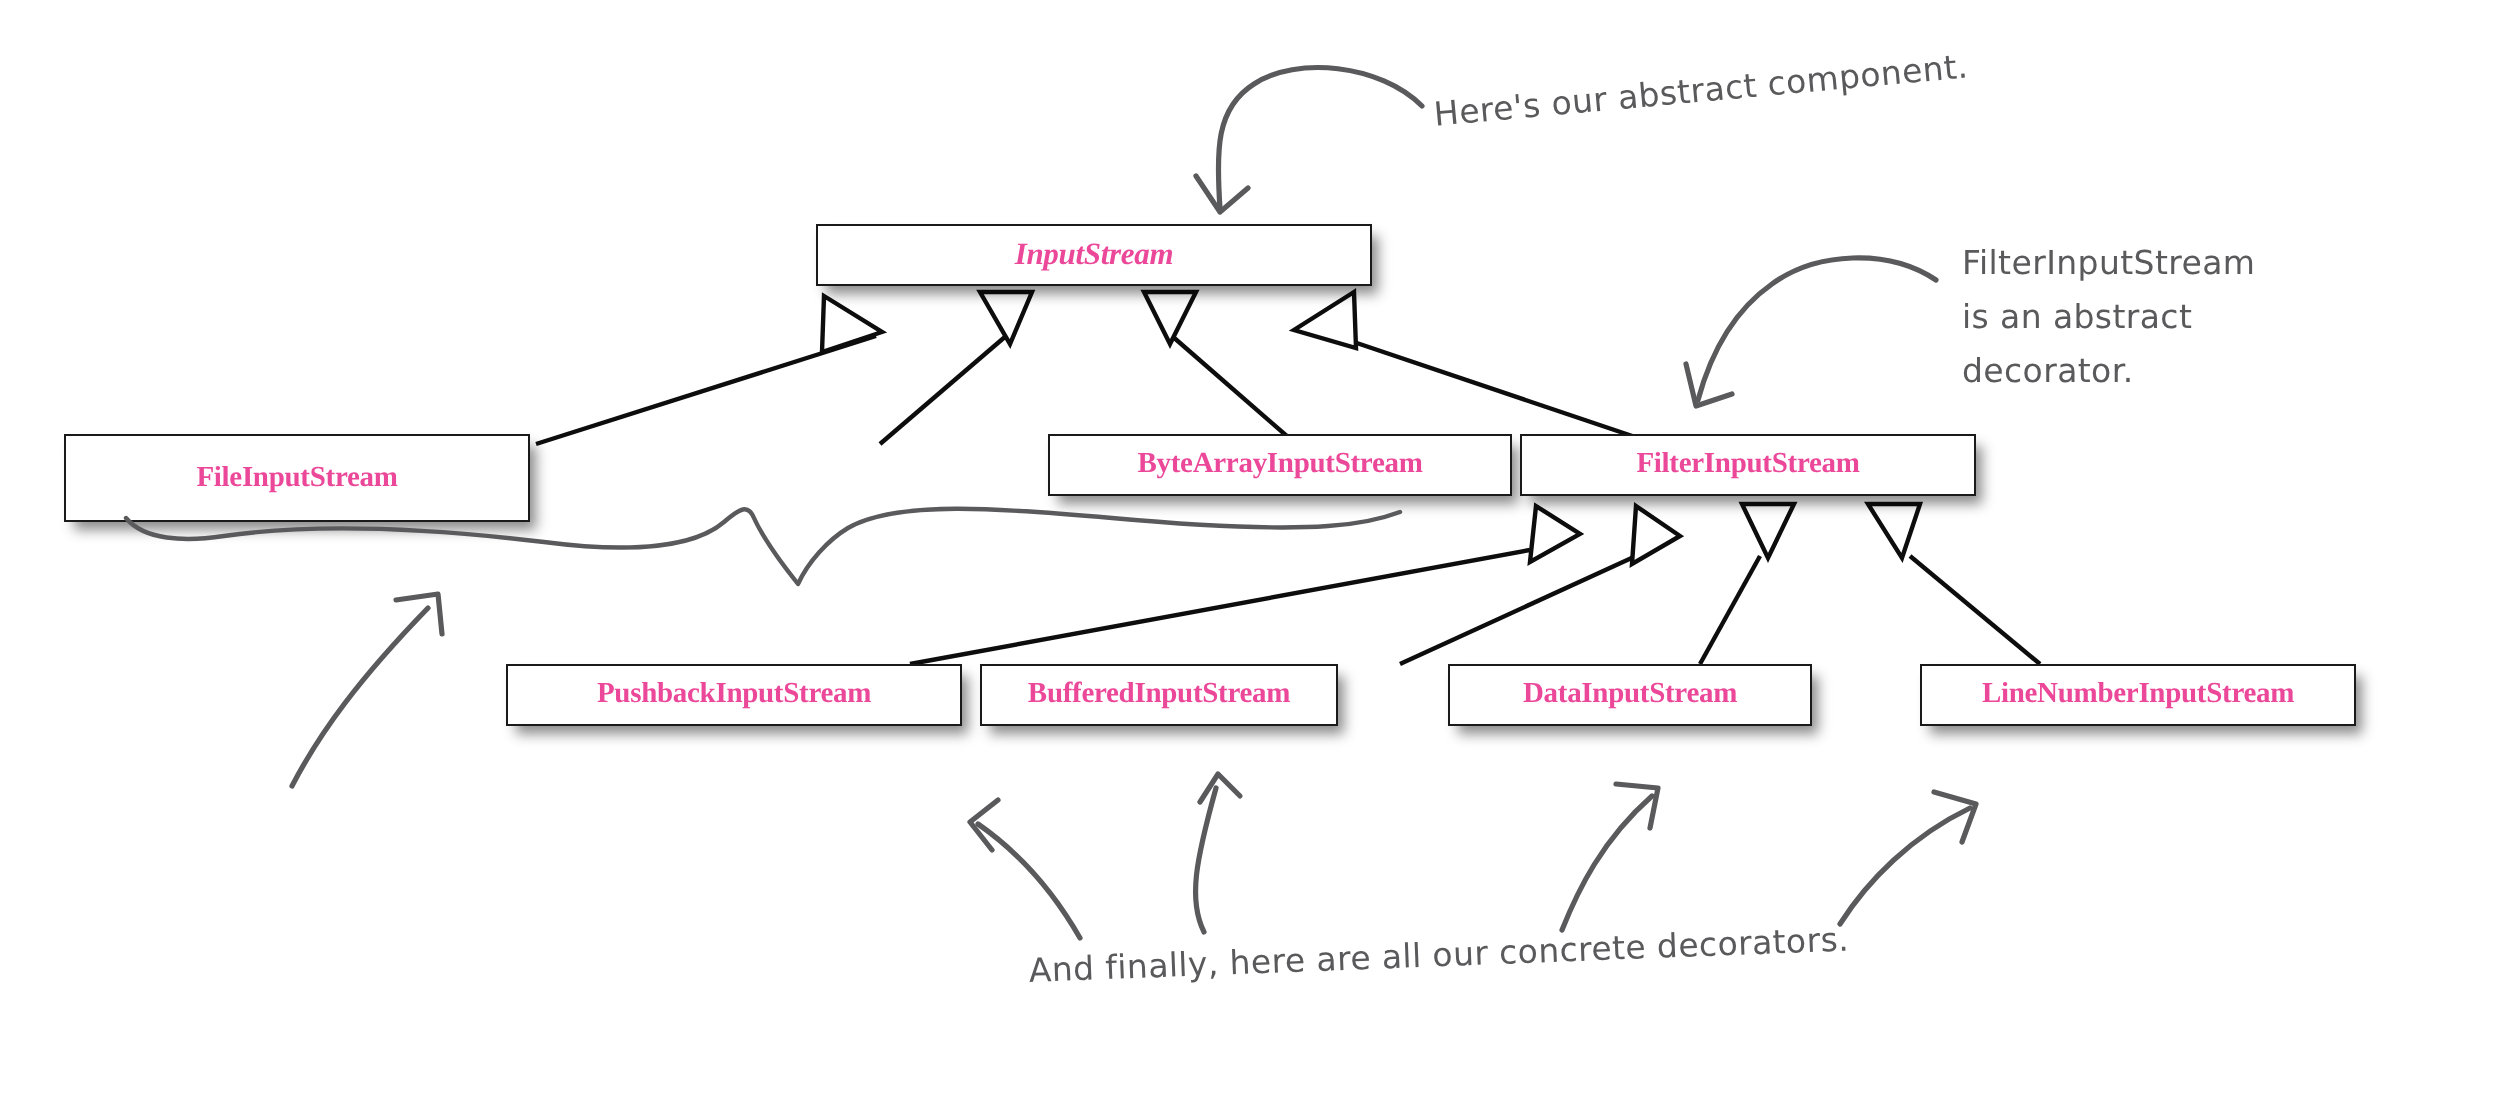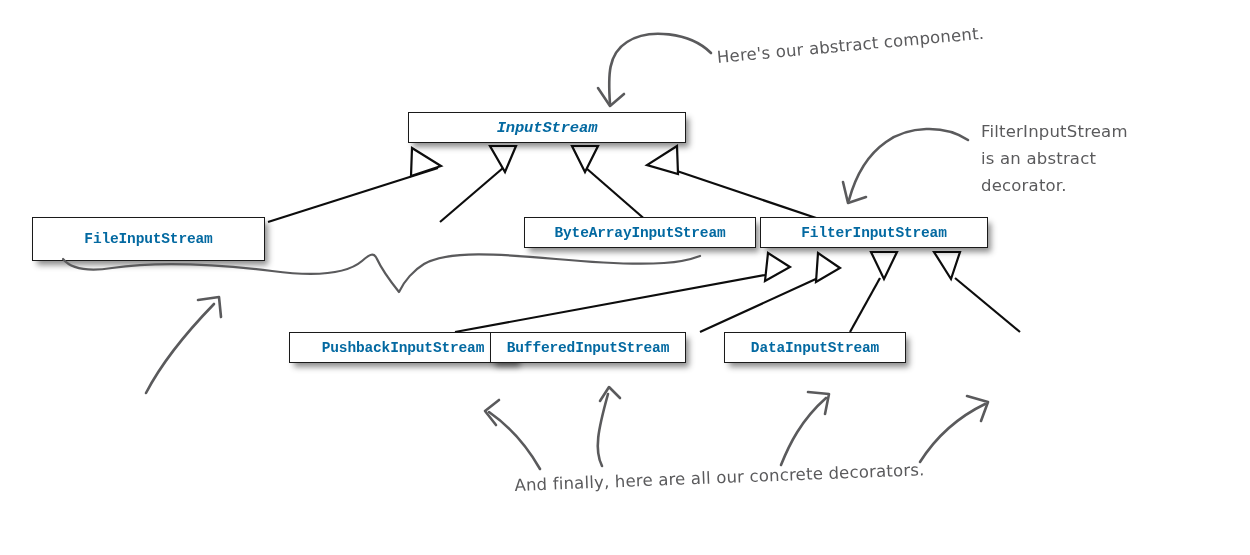--- a/index.html
+++ b/index.html
@@ -21,24 +21,24 @@
     box-sizing: border-box;
     background: #ffffff;
     border: 1.6px solid #1a1a1a;
     display: flex;
     align-items: center;
     justify-content: center;
     box-shadow: 4px 5px 6px -1px rgba(0,0,0,0.45);
     z-index: 6;
   }
   .uml-box .uml-label {
-    font-family: Liberation Mono, monospace;
+    font-family: Liberation Serif, serif;
     font-weight: bold;
     font-size: 14.5px;
-    color: #0369a1;
+    color: #ec4899;
     letter-spacing: -0.15px;
     white-space: nowrap;
   }
   .uml-box.abstract .uml-label {
     font-style: italic;
     font-size: 15.5px;
   }
   
   .layer {
     position: absolute;
@@ -146,32 +146,35 @@
 
 
   <div class="uml-box" style="left:524px; top:217px; width:232px; height:31px;">
     <span class="uml-label">ByteArrayInputStream</span>
   </div>
 
   <div class="uml-box" style="left:760px; top:217px; width:228px; height:31px;">
     <span class="uml-label">FilterInputStream</span>
   </div>
 
-  <div class="uml-box" style="left:253px; top:332px; width:228px; height:31px;margin-left:36px;">
+  <div class="uml-box" style="left:253px; top:332px; width:228px; height:31px;">
     <span class="uml-label">PushbackInputStream</span>
   </div>
 
-  <div class="uml-box" style="left:490px; top:332px; width:196px; height:31px;">
+  <div class="uml-box" style="left:490px; top:332px; width:179px; height:31px;">
     <span class="uml-label">BufferedInputStream</span>
   </div>
 
   <div class="uml-box" style="left:724px; top:332px; width:182px; height:31px;">
     <span class="uml-label">DataInputStream</span>
   </div>
 
+  <div class="uml-box" style="left:960px; top:332px; width:218px; height:31px;">
+    <span class="uml-label">LineNumberInputStream</span>
+  </div>
 
   <svg class="layer" id="annotation-marks" viewBox="0 0 1250 555" xmlns="http://www.w3.org/2000/svg">
     <g fill="none" stroke="#5a5a5c" stroke-width="2.6" stroke-linecap="round" stroke-linejoin="round">
 
       <g>
         <path d="M 711,53 C 690,32 648,28 627,42 C 608,54 608,75 610,104"></path>
         <path d="M 598,88 L 610,106 L 624,94"></path>
       </g>
 
       <g>

